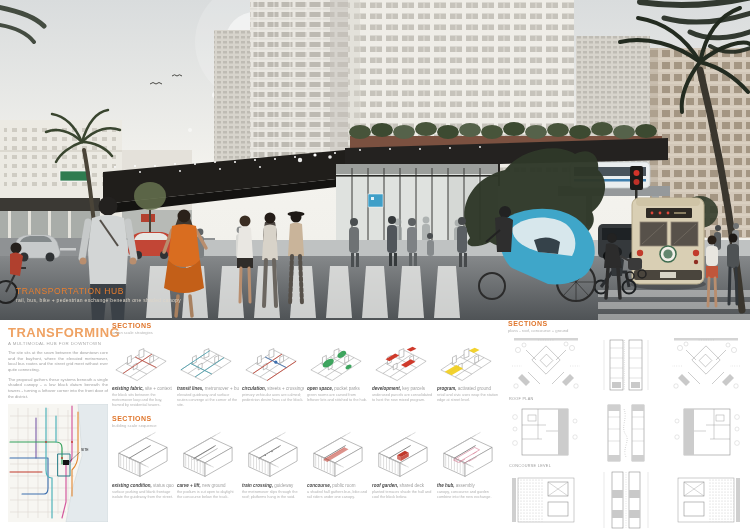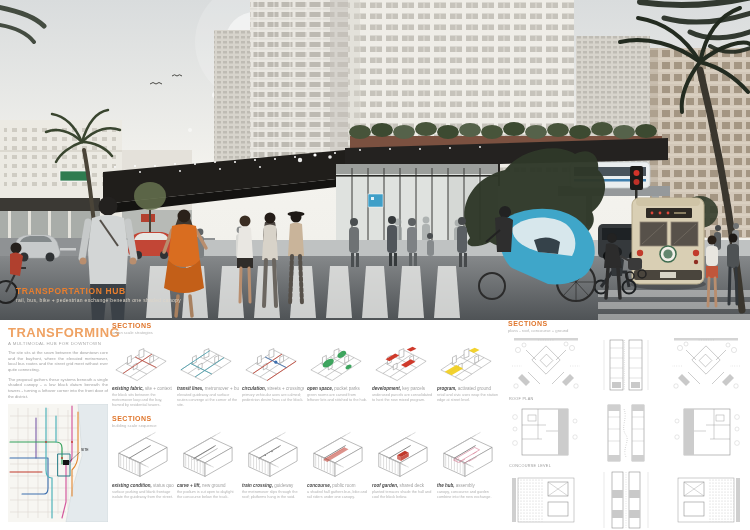--- a/index.html
+++ b/index.html
@@ -2,21 +2,21 @@
 <html><head>
 <meta charset="utf-8">
 <style>
   html,body{margin:0;padding:0;background:#888;}
   .board{position:relative;width:750px;height:530px;background:#ffffff;overflow:hidden;
          font-family:"Liberation Sans", sans-serif;}
   
   .hero{position:absolute;left:0;top:0;width:750px;height:320px;}
   .hero svg{display:block;}
   .hero-caption{position:absolute;left:16px;top:286px;line-height:1.2;}
-  .hero-title{font-size:8.5px;font-weight:bold;letter-spacing:.6px;color:#e87e2e;}
+  .hero-title{font-size:8.5px;font-weight:normal;letter-spacing:.6px;color:#e87e2e;}
   .hero-sub{font-size:5px;color:#ddd6c9;letter-spacing:.3px;margin-top:1px;}
   
   .lower{position:absolute;left:0;top:320px;width:750px;height:210px;background:#fff;}
   .col-left{position:absolute;left:8px;top:5px;width:100px;}
   .b-title{font-size:13px;font-weight:800;letter-spacing:.5px;color:#efa263;}
   .b-sub{font-size:4.4px;color:#a9a9a9;letter-spacing:.4px;margin-top:1px;}
   .b-para{font-size:4.2px;color:#a2a2a2;line-height:1.35;text-align:justify;margin-top:4px;}
   .map-wrap{margin-top:5px;}
   .map-cap{font-size:4.1px;color:#a2a2a2;line-height:1.3;text-align:justify;margin-top:3px;}
   .col-mid{position:absolute;left:112px;top:2px;width:392px;}

